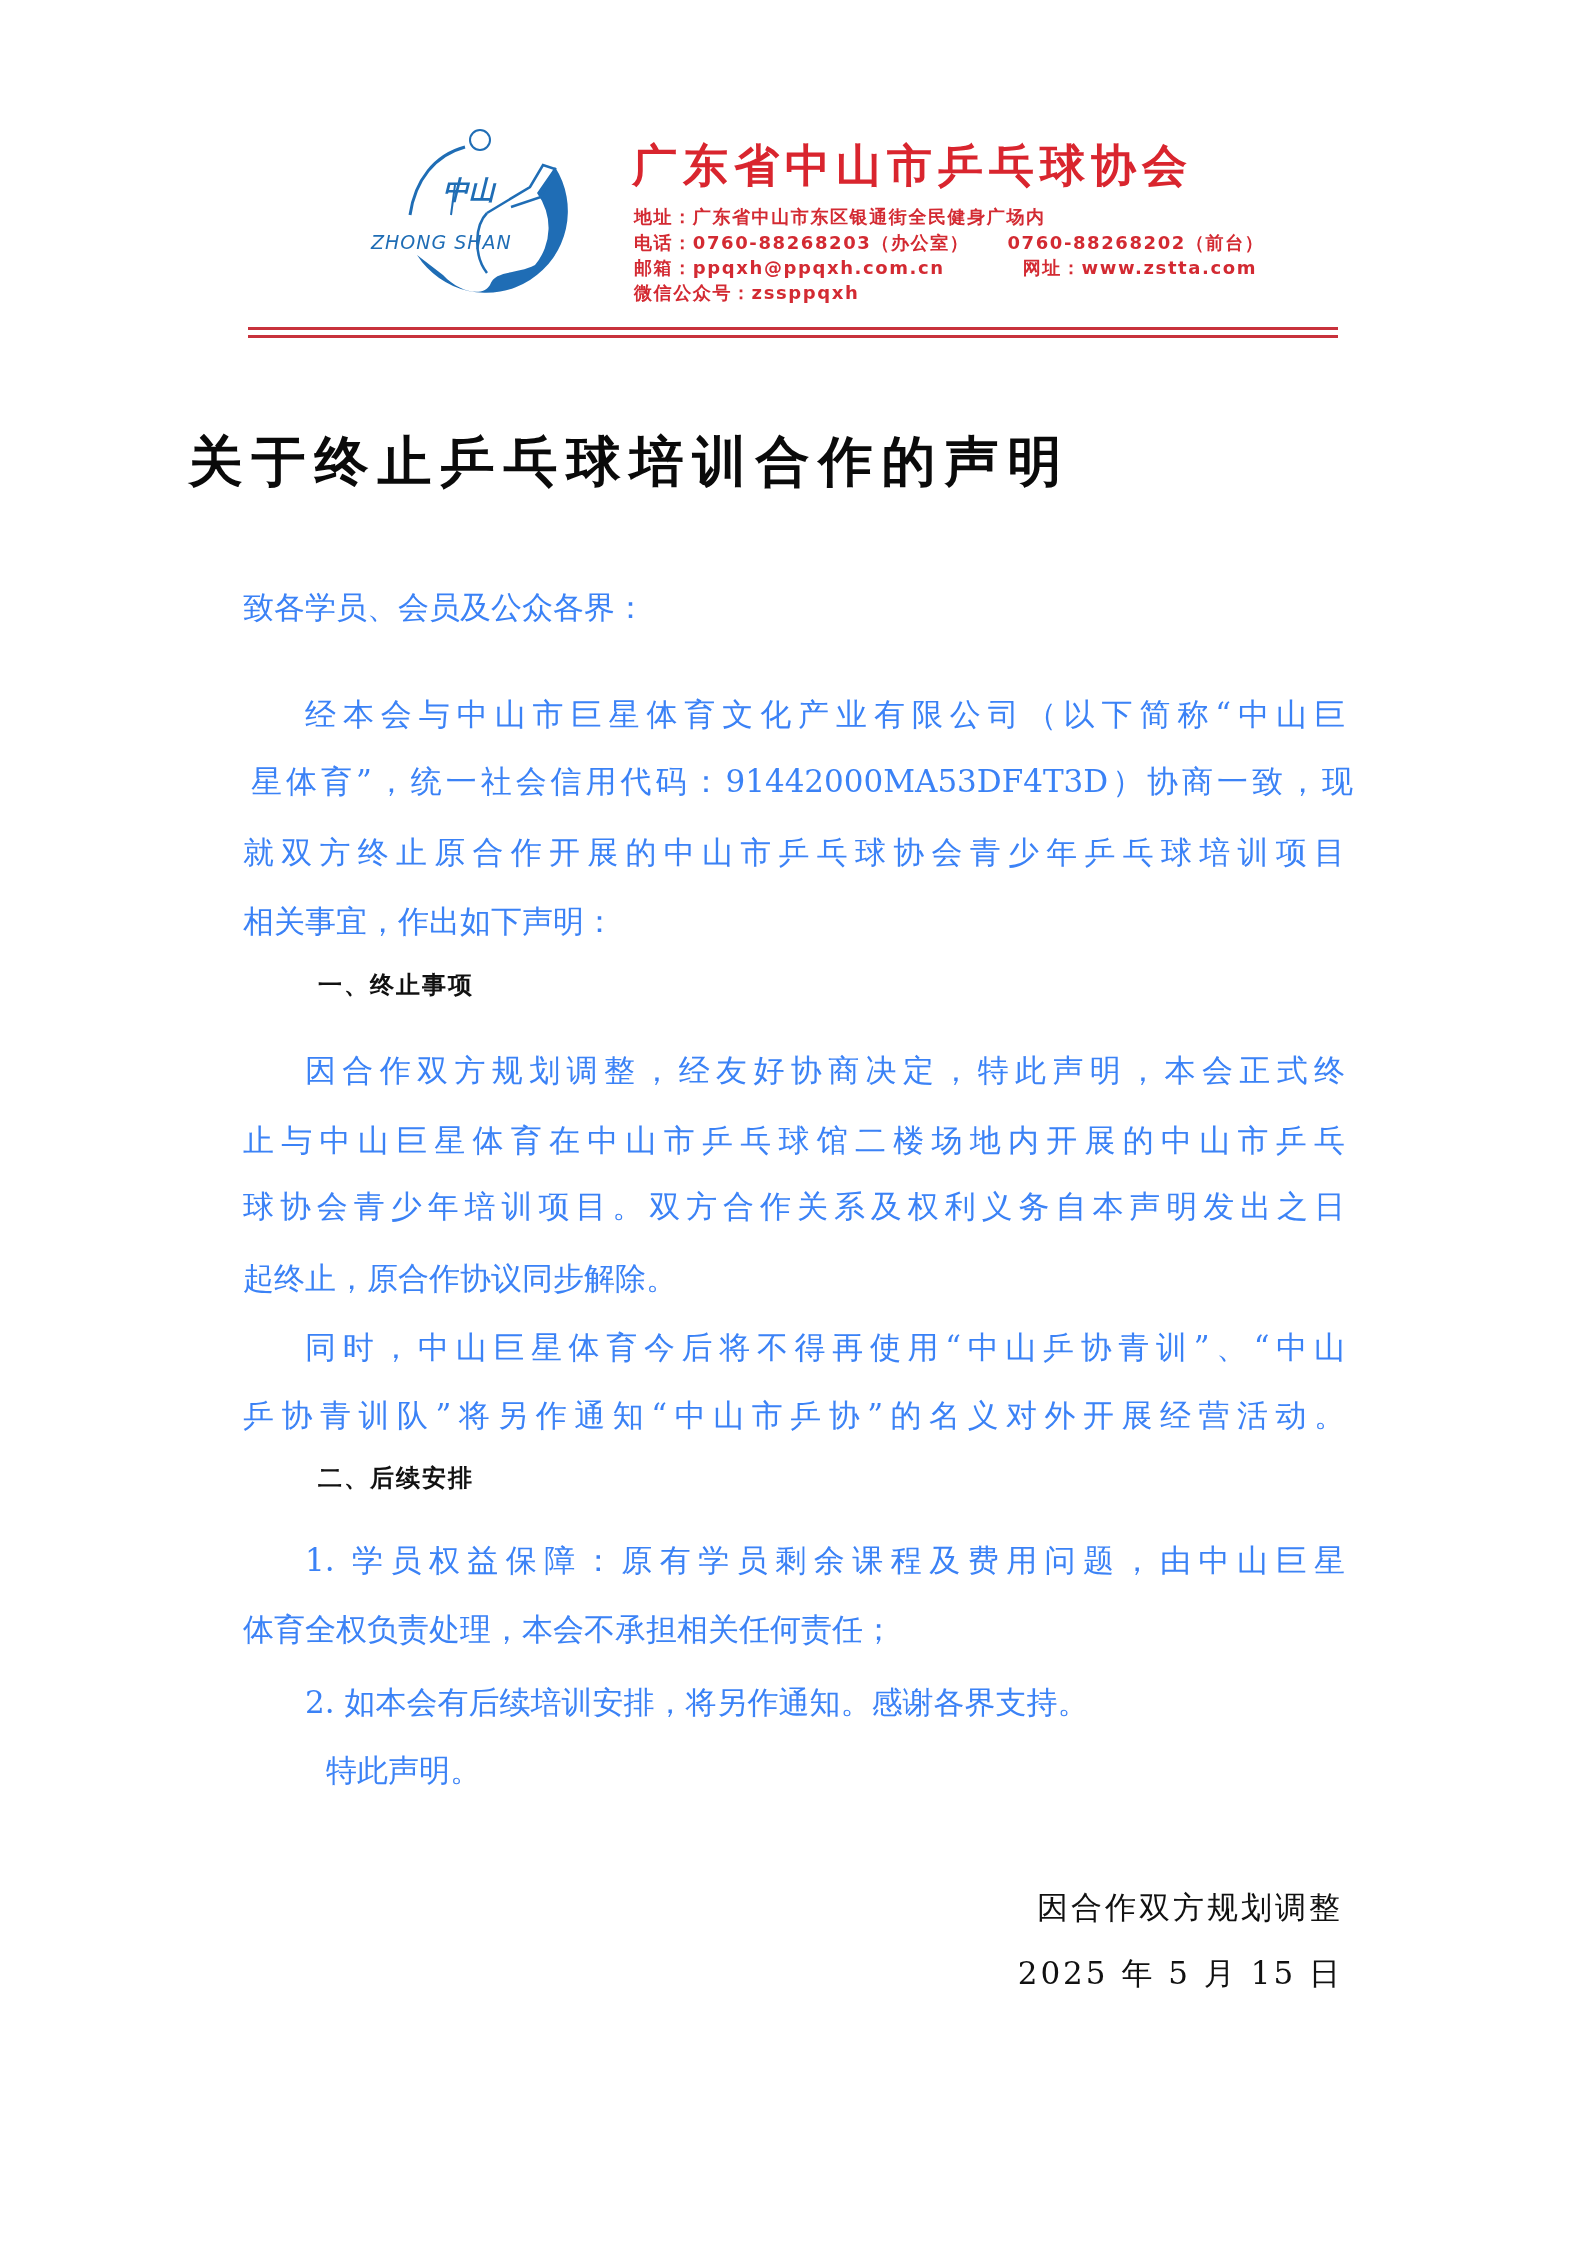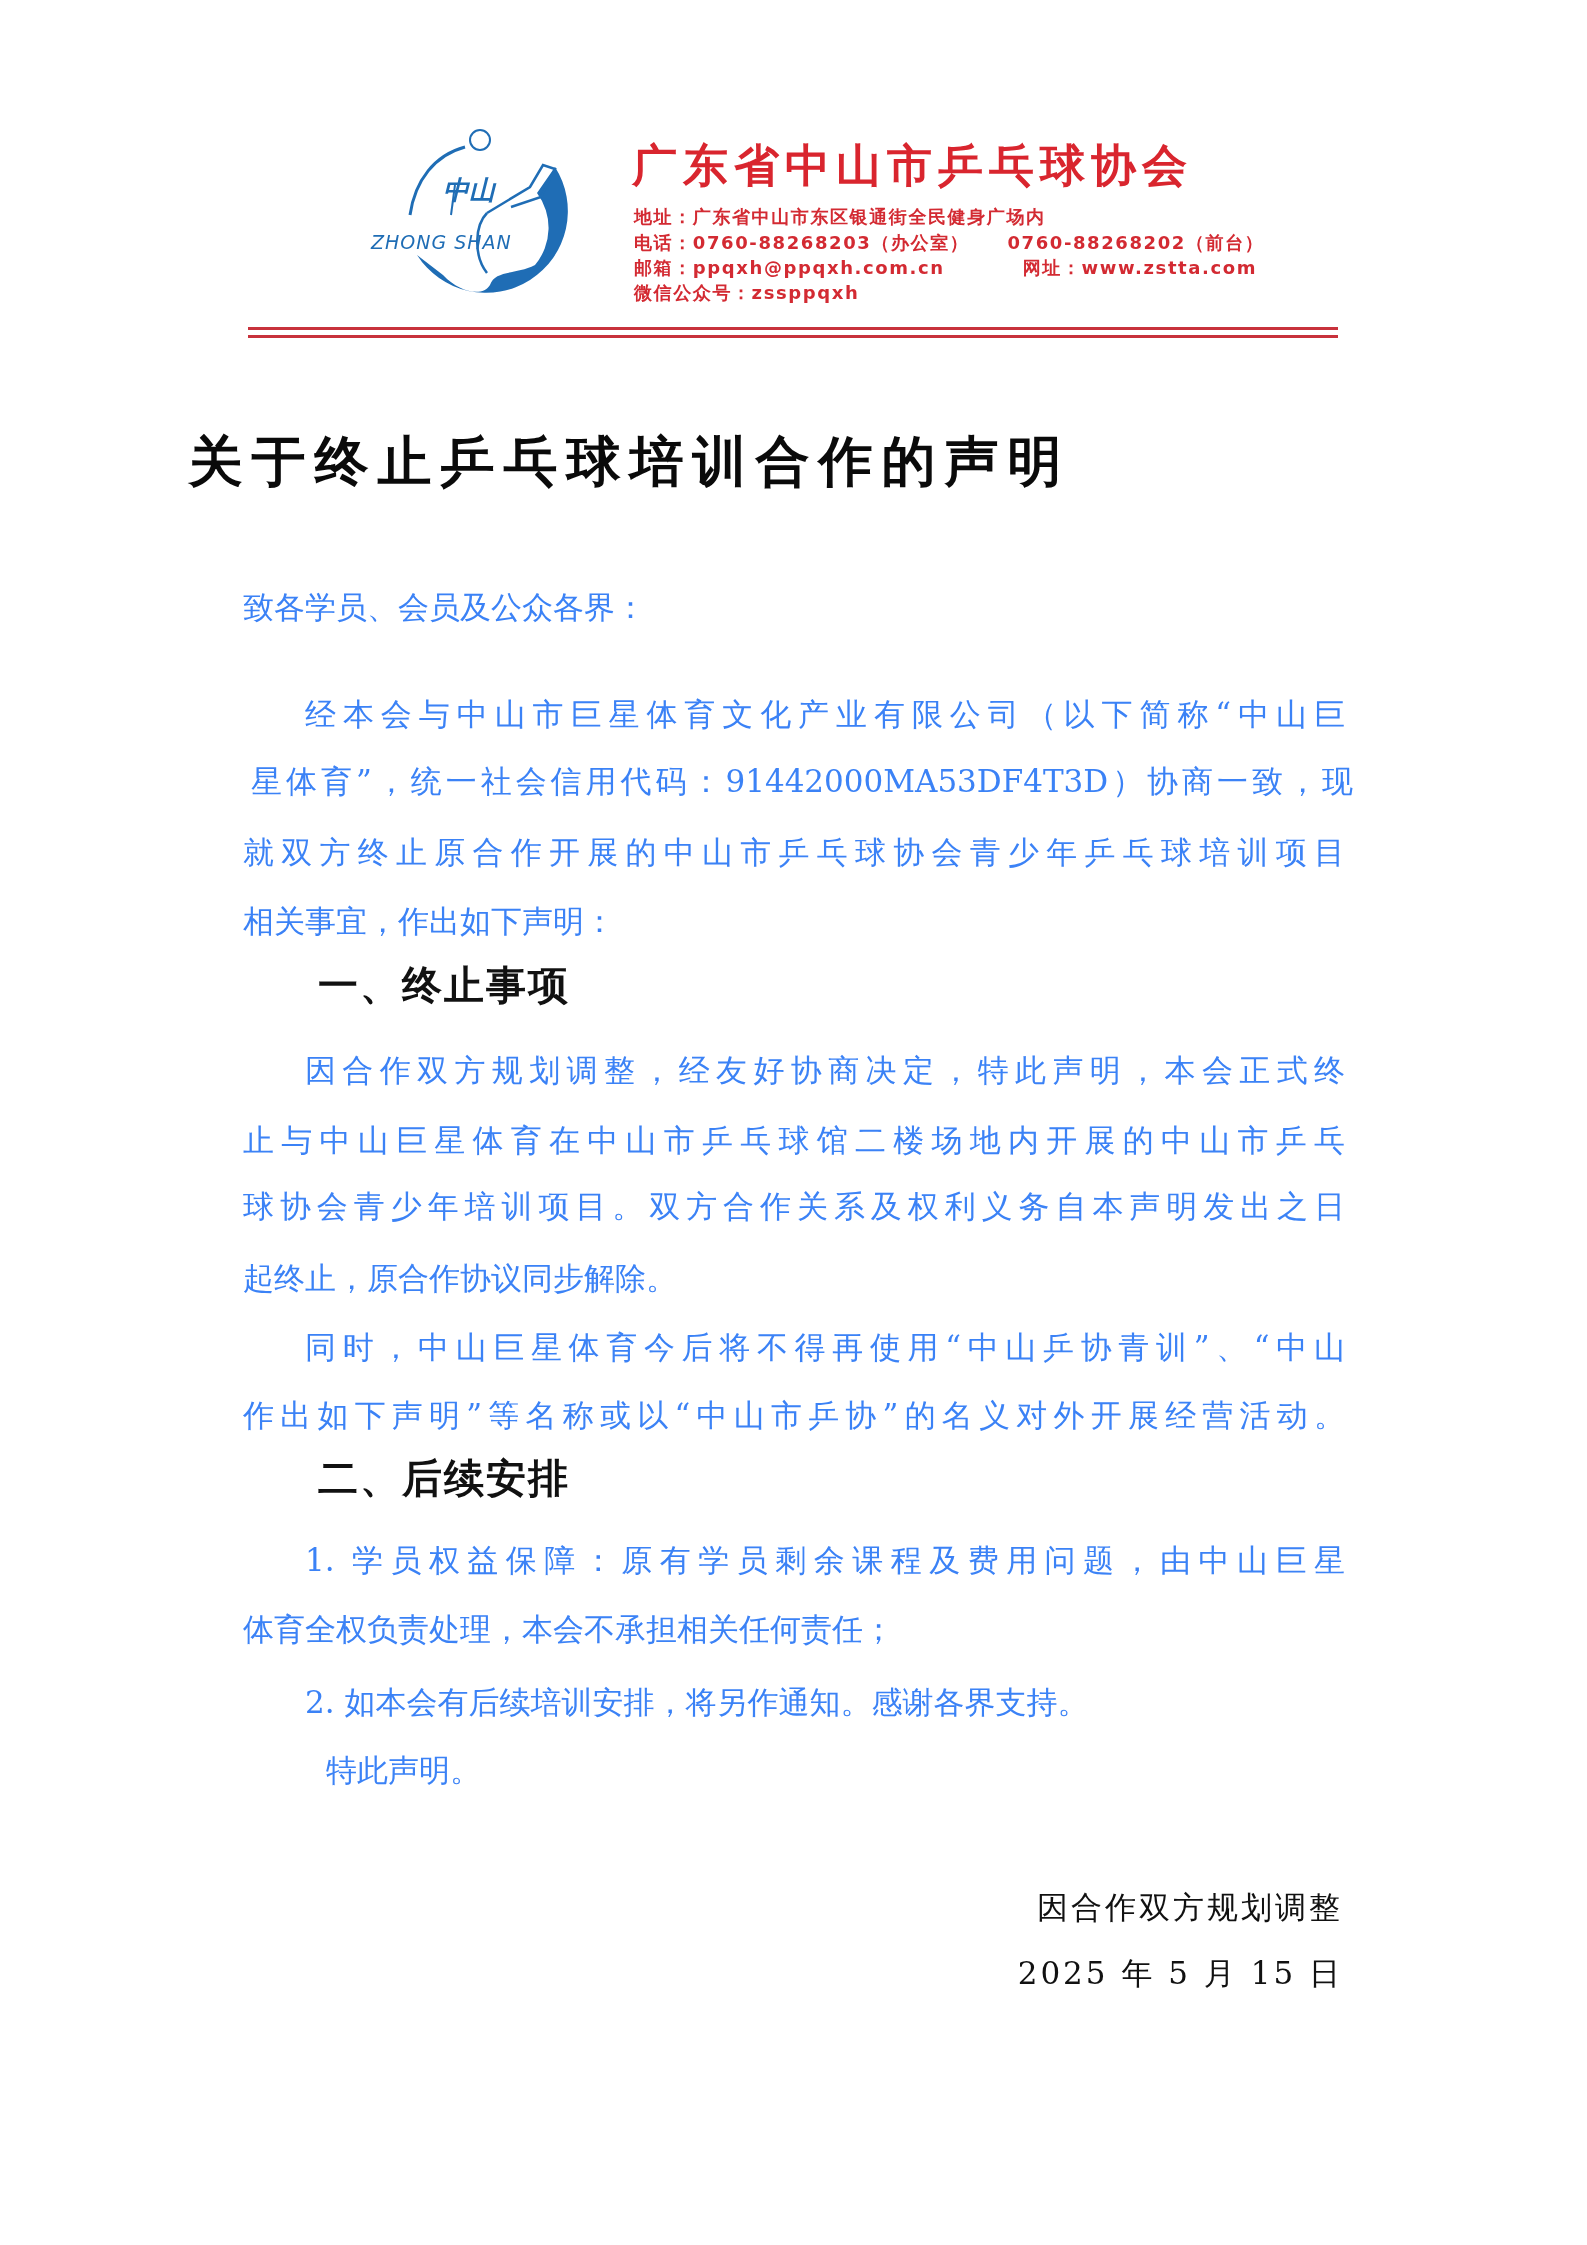--- a/index.html
+++ b/index.html
@@ -18,21 +18,21 @@
 
   
   .doc-title { left:0; width:1259px; top:428px; text-align:center; font-size:54px; line-height:66px; font-weight:bold;
                color:#0a0a0a; letter-spacing:9px; font-family:"DejaVu Serif","Liberation Serif",serif; }
 
   
   .line { left:243px; width:1102px; font-size:31px; line-height:40px; height:40px; white-space:nowrap;
           text-align:justify; text-align-last:justify; color:#3b82f6; }
   .line.last { text-align-last:left; }
   .line.indent { left:305px; width:1040px; }
-  .heading { left:318px; font-size:40px; line-height:40px; font-weight:bold; white-space:nowrap; color:#111; letter-spacing:2px; }
+  .heading { left:318px; font-size:24px; line-height:40px; font-weight:bold; white-space:nowrap; color:#111; letter-spacing:2px; }
   .sig { right:244px; font-size:31px; line-height:40px; white-space:nowrap; text-align:right; color:#111; letter-spacing:3px; }
 </style>
 </head>
 <body>
 
 <div class="abs logo">
   <svg width="225" height="200" viewBox="0 0 225 200">
 
     <circle cx="115" cy="15" r="10" fill="none" stroke="#1f6db5" stroke-width="2"></circle>
 
@@ -74,21 +74,21 @@
 <div class="abs line last" style="top:901px;">相关事宜，作出如下声明：</div>
 
 <div class="abs heading" style="top:965px;">一、终止事项</div>
 
 <div class="abs line indent" style="top:1050px;">因合作双方规划调整，经友好协商决定，特此声明，本会正式终</div>
 <div class="abs line" style="top:1120px;">止与中山巨星体育在中山市乒乓球馆二楼场地内开展的中山市乒乓</div>
 <div class="abs line" style="top:1186px;">球协会青少年培训项目。双方合作关系及权利义务自本声明发出之日</div>
 <div class="abs line last" style="top:1258px;">起终止，原合作协议同步解除。</div>
 
 <div class="abs line indent" style="top:1327px;">同时，中山巨星体育今后将不得再使用“中山乒协青训”、“中山</div>
-<div class="abs line" style="top:1395px;">作出如下声明”等名称或以“中山市乒协”的名义对外开展经营活动。</div>
+<div class="abs line" style="top:1395px;">乒协青训队”将另作通知“中山市乒协”的名义对外开展经营活动。</div>
 
 <div class="abs heading" style="top:1458px;">二、后续安排</div>
 
 <div class="abs line indent" style="top:1540px;">1. 学员权益保障：原有学员剩余课程及费用问题，由中山巨星</div>
 <div class="abs line last" style="top:1609px;">体育全权负责处理，本会不承担相关任何责任；</div>
 
 <div class="abs line indent last" style="top:1682px;">2. 如本会有后续培训安排，将另作通知。感谢各界支持。</div>
 
 <div class="abs line last" style="top:1750px; left:326px; width:400px;">特此声明。</div>
 

